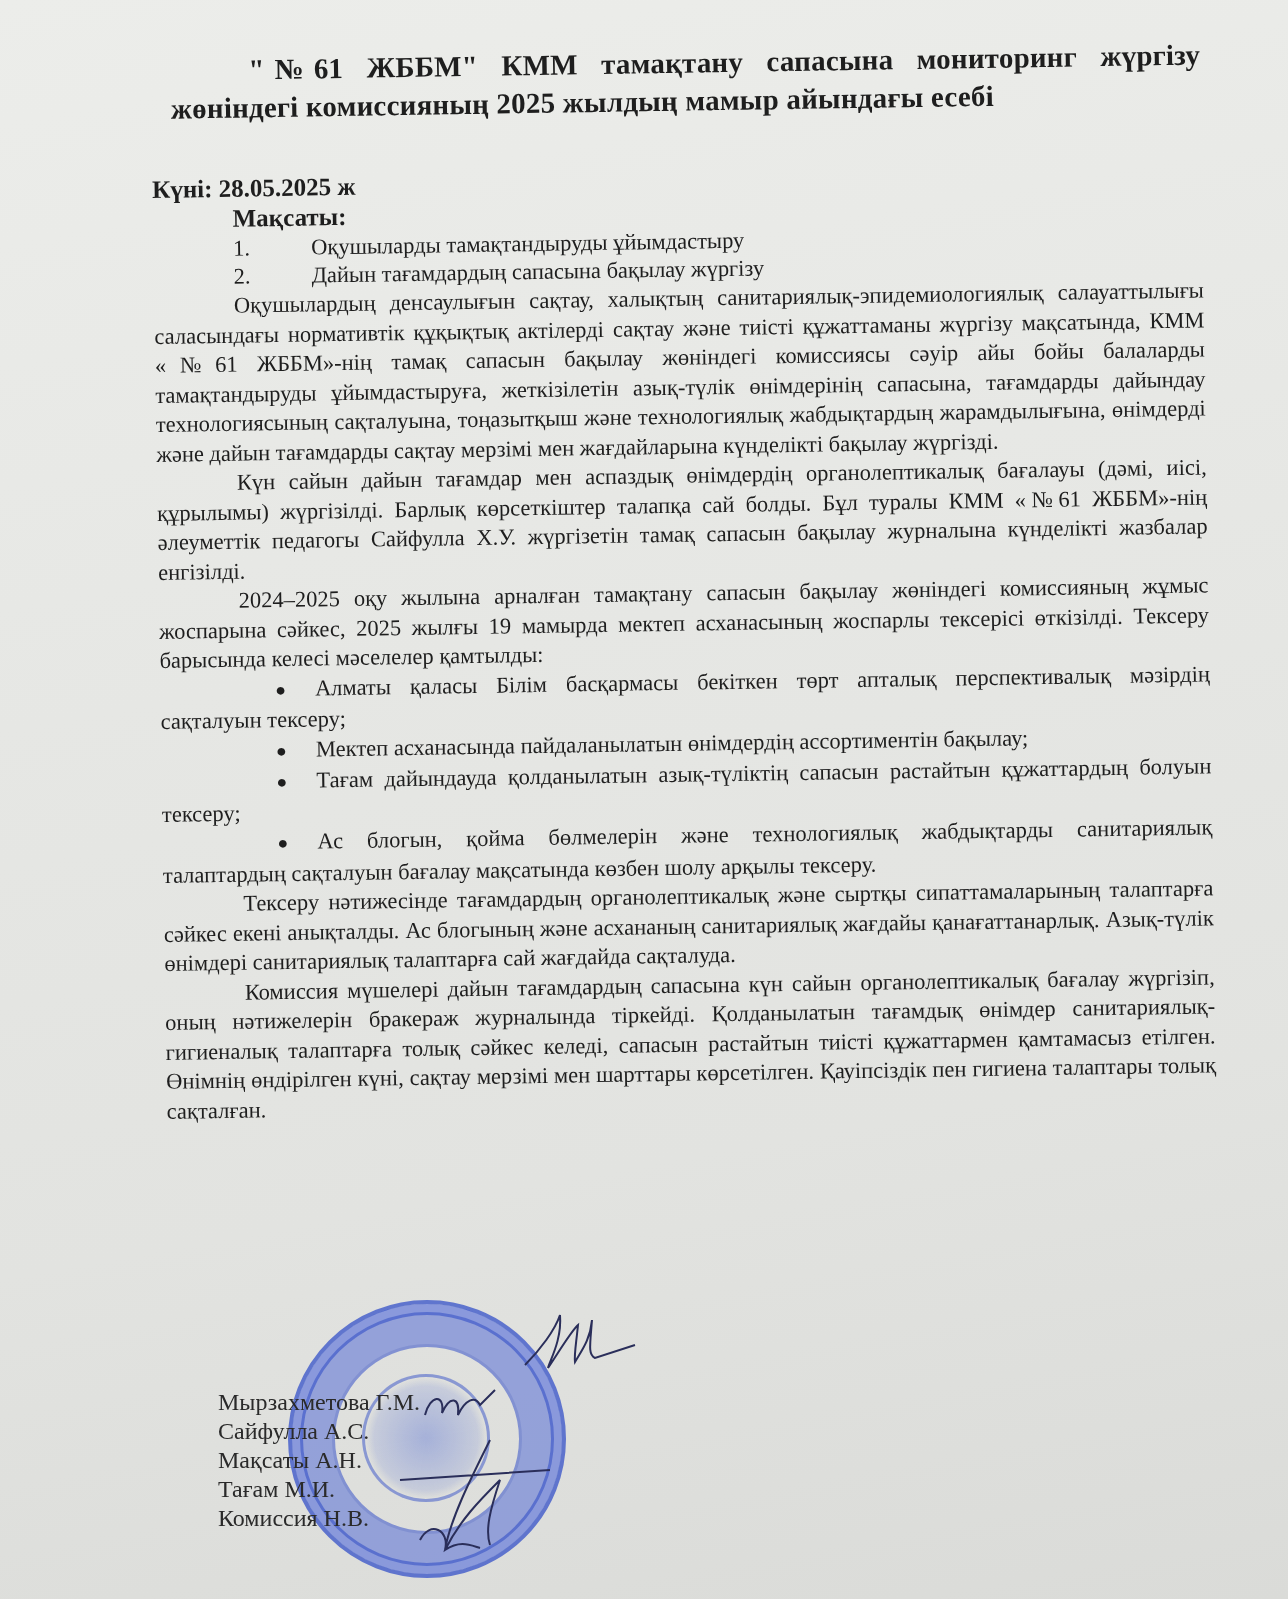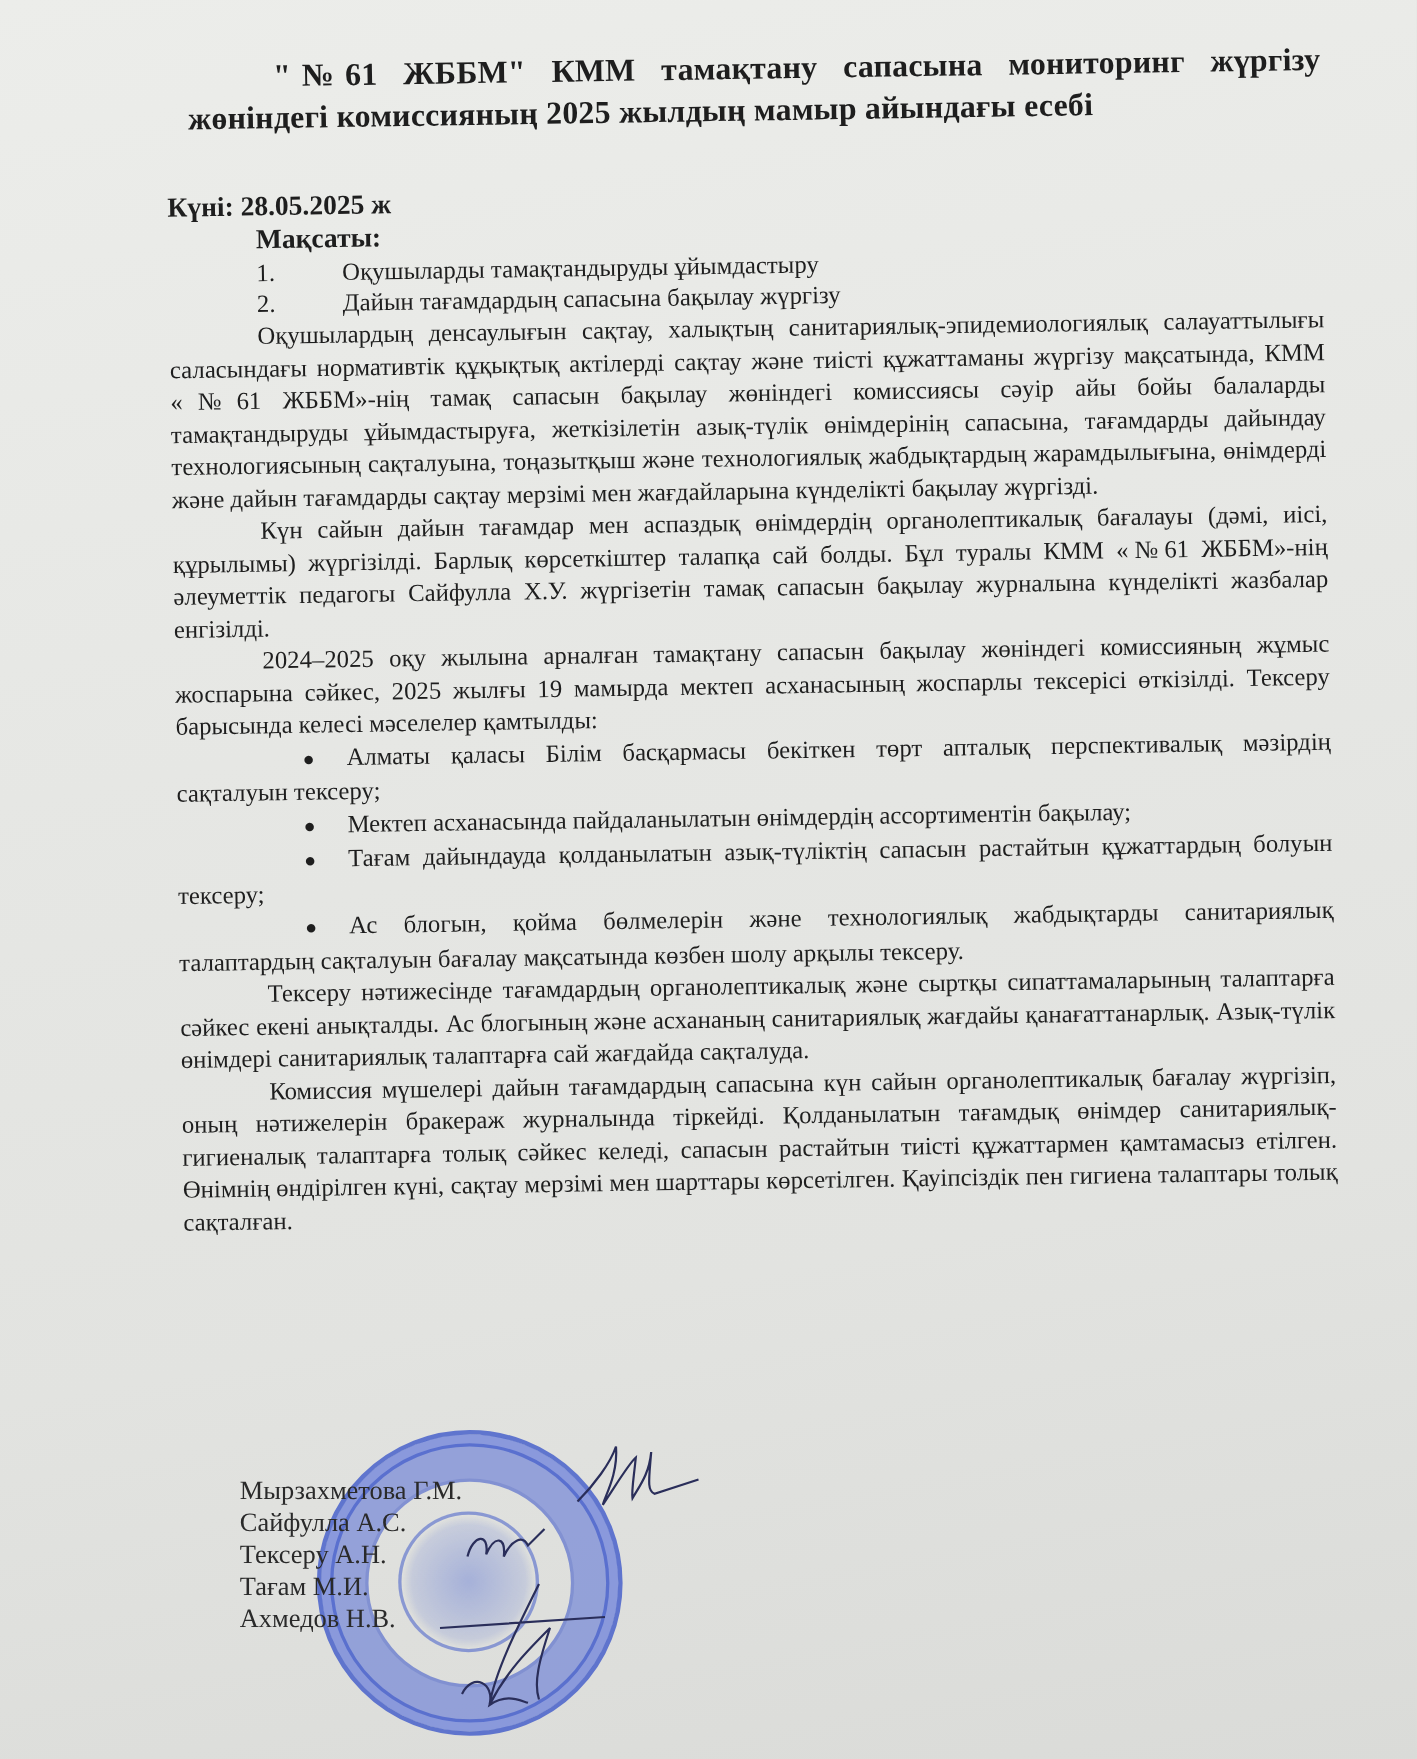--- a/index.html
+++ b/index.html
@@ -27,21 +27,21 @@
   .goals-h { font-weight: bold; font-size: 25px; margin: 0 0 2px 80px; }
   .goal { font-size: 22.5px; line-height: 28px; margin-left: 80px; display: flex; }
   .goal .num { width: 78px; }
   p.para {
     font-size: 22.5px; line-height: 29.5px; margin: 0; text-align: justify;
     text-indent: 80px;
   }
   .bullet { font-size: 22.5px; line-height: 29.5px; text-align: justify; margin: 0; }
   .bullet .dot { display: inline-block; width: 40px; margin-left: 115px; font-size: 18px; }
   .signers {
-    position: absolute; left: 218px; top: 1342px;
+    position: absolute; left: 218px; top: 1388px;
     font-family: "Liberation Serif", serif; font-size: 24px; line-height: 29px; color: #2a2a2a;
     z-index: 3;
   }
   .stamp {
     position: absolute; left: 288px; top: 1300px; width: 270px; height: 270px;
     border-radius: 50%; border: 4px solid rgba(52,80,200,0.75);
     box-shadow: inset 0 0 0 8px rgba(210,215,240,0.4), inset 0 0 0 11px rgba(52,80,200,0.6),
                 inset 0 0 0 40px rgba(220,225,245,0.2), inset 0 0 0 43px rgba(52,80,200,0.55);
     z-index: 2;
   }
@@ -86,23 +86,23 @@
     <p class="para">Комиссия мүшелері дайын тағамдардың сапасына күн сайын органолептикалық бағалау жүргізіп, оның нәтижелерін бракераж журналында тіркейді. Қолданылатын тағамдық өнімдер санитариялық-гигиеналық талаптарға толық сәйкес келеді, сапасын растайтын тиісті құжаттармен қамтамасыз етілген. Өнімнің өндірілген күні, сақтау мерзімі мен шарттары көрсетілген. Қауіпсіздік пен гигиена талаптары толық сақталған.</p>
   </div>
 
   <div class="stamp">
     <div class="core"></div>
   </div>
 
   <div class="signers">
     <div>Мырзахметова Г.М.</div>
     <div>Сайфулла А.С.</div>
-    <div>Тексеру А.Н.</div>
+    <div>Мақсаты А.Н.</div>
     <div>Тағам М.И.</div>
-    <div>Ахмедов Н.В.</div>
+    <div>Комиссия Н.В.</div>
   </div>
 
   <svg class="sig" style="left:520px;top:1310px" width="120" height="70">
     <path d="M5 55 C20 40 35 20 40 5 C42 30 30 50 28 58 C40 40 52 20 58 15 C56 35 54 45 55 52 C62 40 70 30 72 10 C70 35 68 45 75 48 L115 35" fill="none" stroke="#2a2e5a" stroke-width="2"></path>
   </svg>
   <svg class="sig" style="left:420px;top:1385px" width="80" height="40">
     <path d="M5 30 C10 10 25 8 22 28 C30 10 40 12 38 30 C45 15 55 10 60 20 L75 5" fill="none" stroke="#2a2e5a" stroke-width="2"></path>
   </svg>
   <svg class="sig" style="left:390px;top:1420px" width="170" height="140">
     <path d="M10 60 L160 50 M100 20 C80 60 60 100 55 130 C70 100 90 80 110 60 C100 90 95 110 100 125 M30 120 C40 100 60 110 55 130 C70 120 80 125 90 128" fill="none" stroke="#2a2e5a" stroke-width="2"></path>

